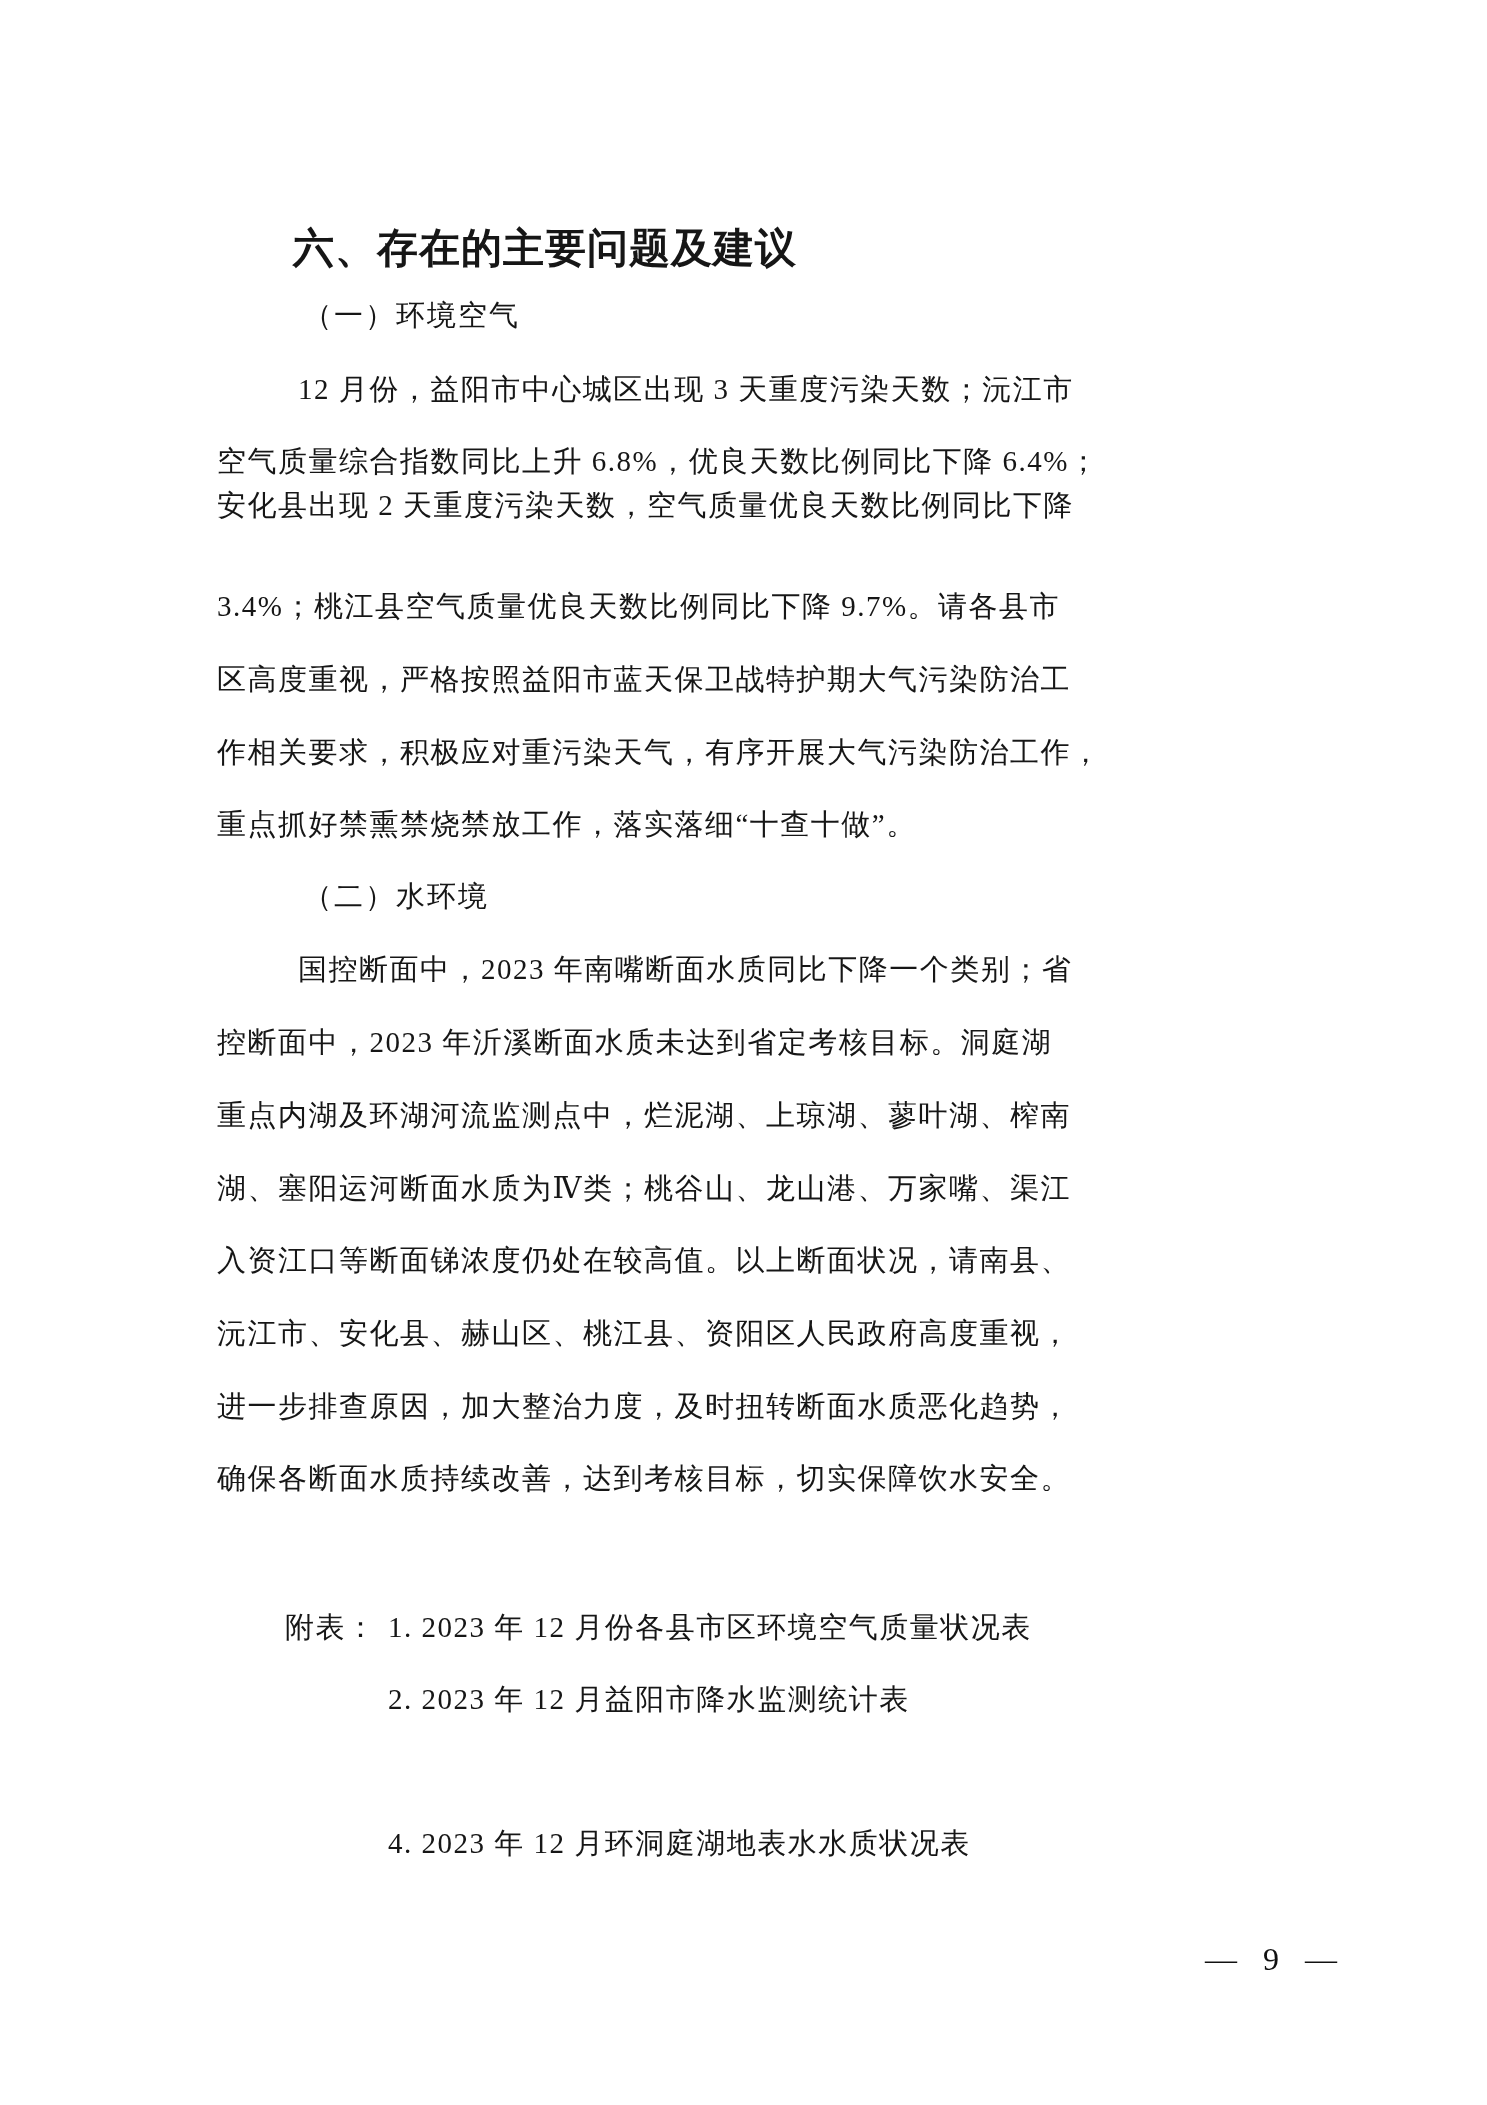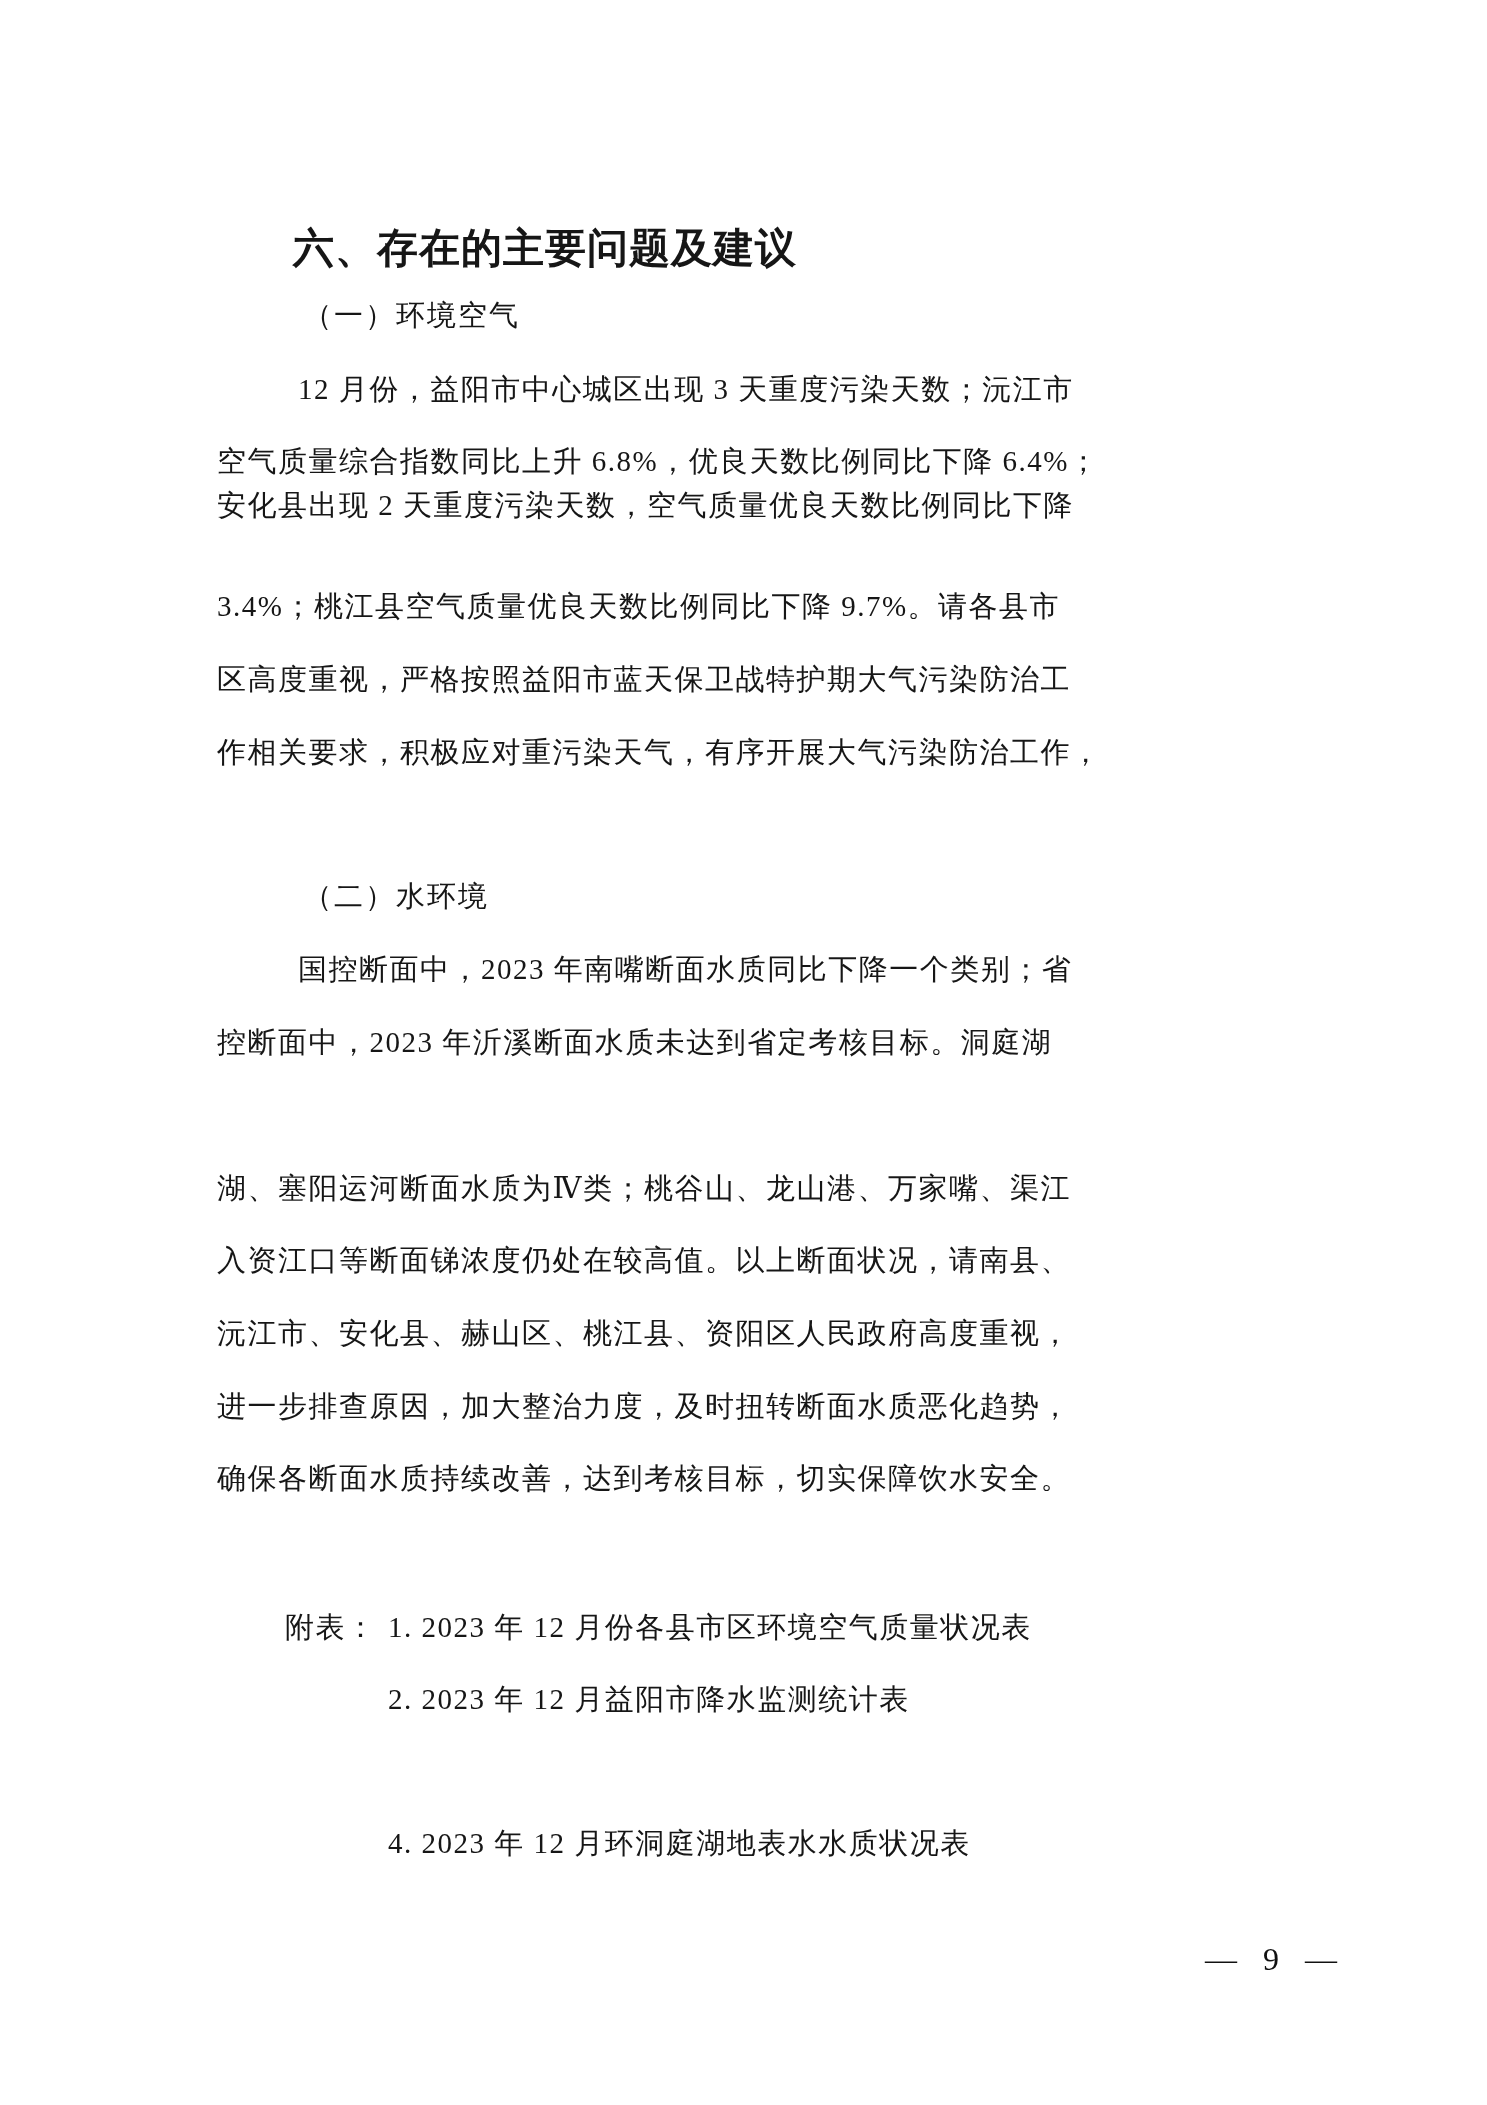--- a/index.html
+++ b/index.html
@@ -68,25 +68,27 @@
   <h1 class="heading">六、存在的主要问题及建议</h1>
 
   <div class="line sub-title" style="top:292px">（一）环境空气</div>
 
   <div class="line first-line" style="top:366px">12 月份，益阳市中心城区出现 3 天重度污染天数；沅江市</div>
   <div class="line" style="top:438px">空气质量综合指数同比上升 6.8%，优良天数比例同比下降 6.4%；</div>
   <div class="line" style="top:482px">安化县出现 2 天重度污染天数，空气质量优良天数比例同比下降</div>
   <div class="line" style="top:583px">3.4%；桃江县空气质量优良天数比例同比下降 9.7%。请各县市</div>
   <div class="line" style="top:656px">区高度重视，严格按照益阳市蓝天保卫战特护期大气污染防治工</div>
   <div class="line" style="top:729px">作相关要求，积极应对重污染天气，有序开展大气污染防治工作，</div>
+  <div class="line" style="top:801px">重点抓好禁熏禁烧禁放工作，落实落细“十查十做”。</div>
 
   <div class="line sub-title" style="top:873px">（二）水环境</div>
 
   <div class="line first-line" style="top:946px">国控断面中，2023 年南嘴断面水质同比下降一个类别；省</div>
   <div class="line" style="top:1019px">控断面中，2023 年沂溪断面水质未达到省定考核目标。洞庭湖</div>
+  <div class="line" style="top:1092px">重点内湖及环湖河流监测点中，烂泥湖、上琼湖、蓼叶湖、榨南</div>
   <div class="line" style="top:1165px">湖、塞阳运河断面水质为Ⅳ类；桃谷山、龙山港、万家嘴、渠江</div>
   <div class="line" style="top:1237px">入资江口等断面锑浓度仍处在较高值。以上断面状况，请南县、</div>
   <div class="line" style="top:1310px">沅江市、安化县、赫山区、桃江县、资阳区人民政府高度重视，</div>
   <div class="line" style="top:1383px">进一步排查原因，加大整治力度，及时扭转断面水质恶化趋势，</div>
   <div class="line" style="top:1455px">确保各断面水质持续改善，达到考核目标，切实保障饮水安全。</div>
 
   <div class="line annex-label" style="top:1604px">附表：</div>
   <div class="line annex-item" style="top:1604px">1. 2023 年 12 月份各县市区环境空气质量状况表</div>
   <div class="line annex-item" style="top:1676px">2. 2023 年 12 月益阳市降水监测统计表</div>
   <div class="line annex-item" style="top:1820px">4. 2023 年 12 月环洞庭湖地表水水质状况表</div>

